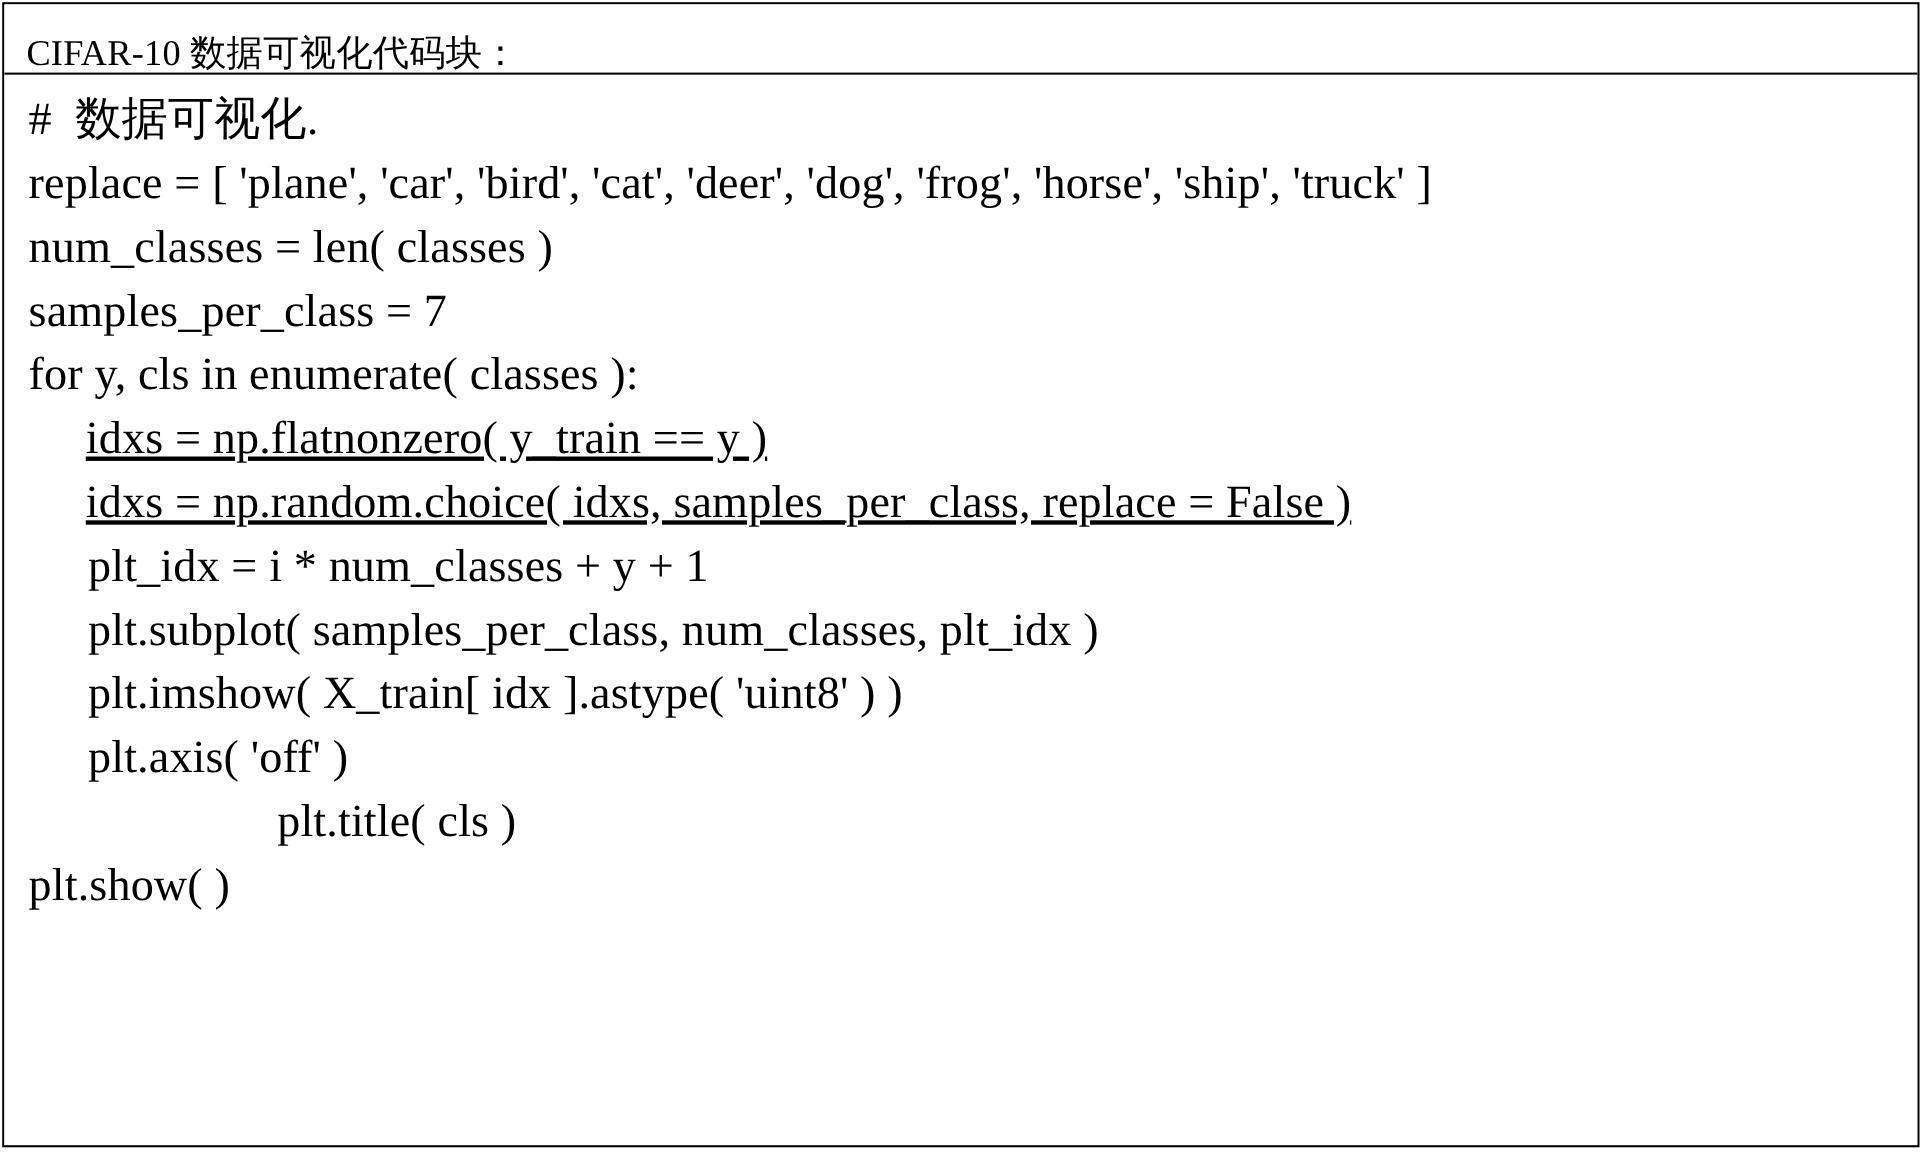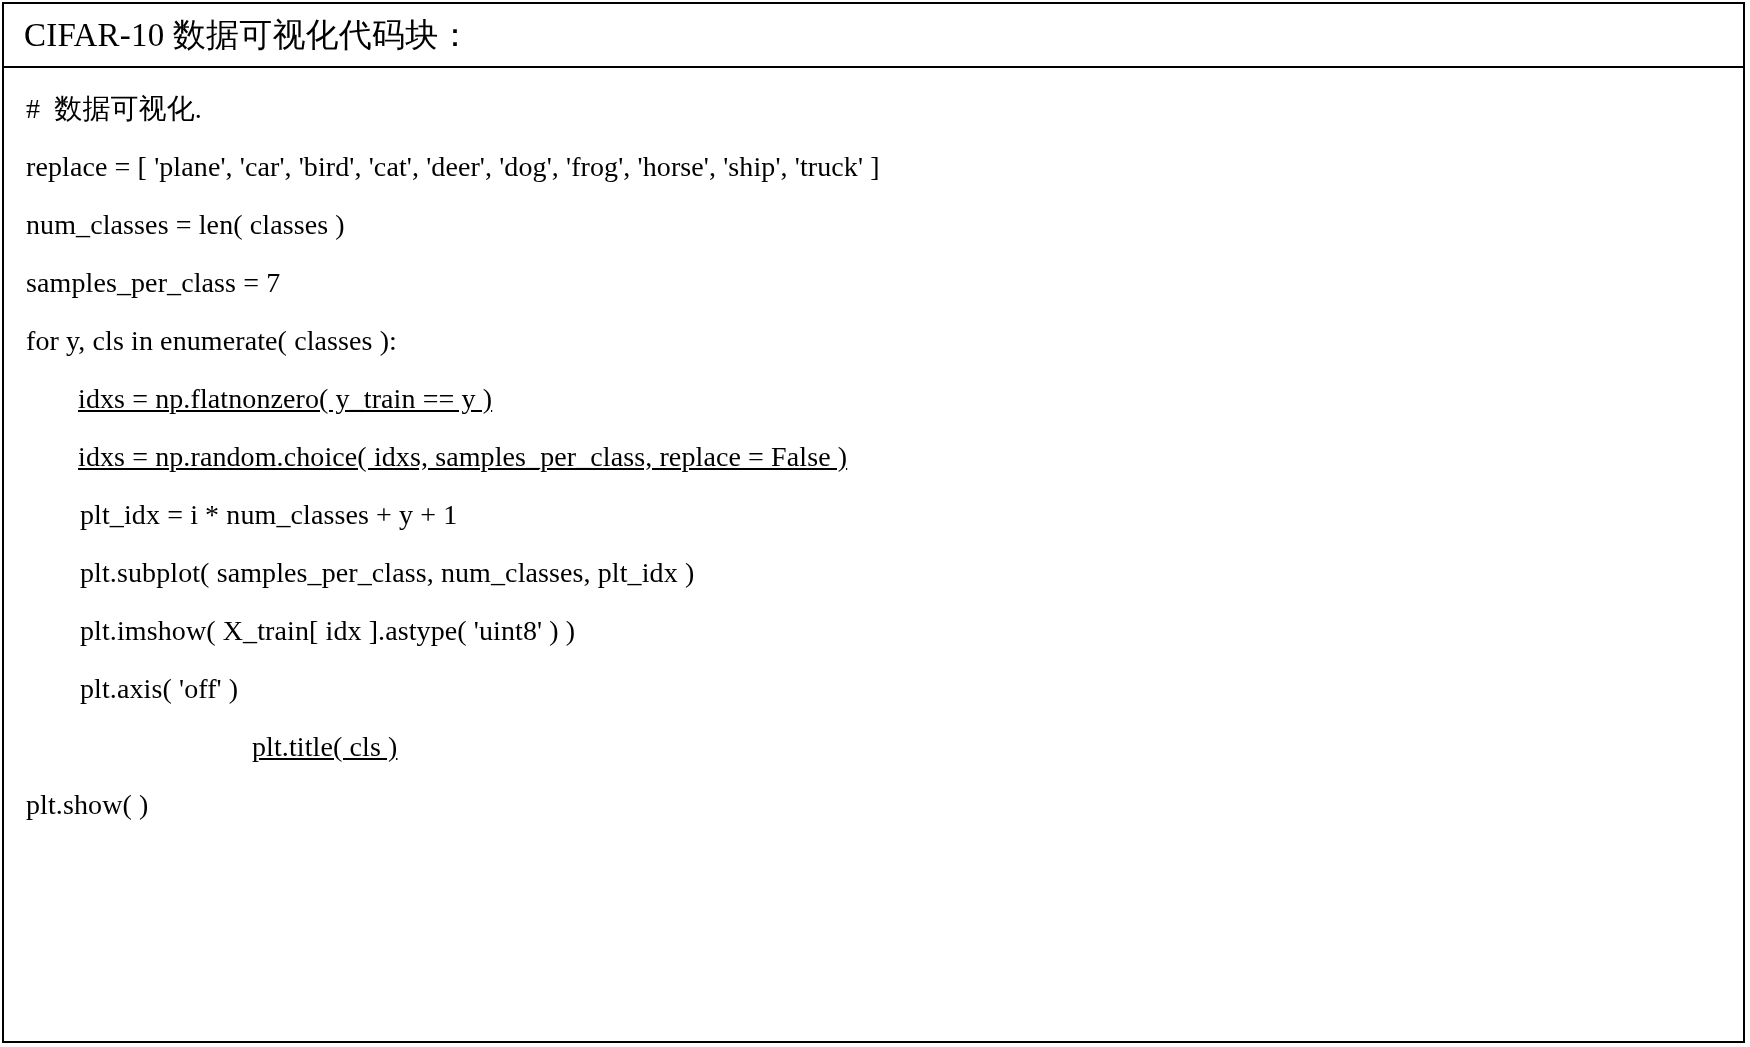--- a/index.html
+++ b/index.html
@@ -36,21 +36,21 @@
     flex-direction: column;
   }
 
   
   .table-header {
     box-sizing: border-box;
     height: 64px;
     min-height: 64px;
     border-bottom: 2px solid #000000;
     display: flex;
-    align-items: center;
+    align-items: flex-end;
     padding: 0 0 0 20px;
     background: #ffffff;
   }
   .header-title {
     font-size: 33px;
     line-height: 1;
     letter-spacing: 0.2px;
     white-space: pre;
   }
 
@@ -59,29 +59,29 @@
     box-sizing: border-box;
     flex: 1 1 auto;
     padding: 12px 0 0 0;
     background: #ffffff;
   }
 
   .code-line {
     display: block;
     height: 58px;
     line-height: 58px;
-    font-size: 28px;
+    font-size: 42px;
     white-space: pre;
     padding-left: 22px;
     letter-spacing: 0.1px;
   }
   .code-line.indent-0 { padding-left: 22px; }
   .code-line.indent-1 { padding-left: 74px; text-decoration: underline; }
   .code-line.indent-2 { padding-left: 76px; }
-  .code-line.indent-3 { padding-left: 248px; text-decoration: underline; }
+  .code-line.indent-3 { padding-left: 248px; }
 </style>
 </head>
 <body>
 
 <div id="page">
   <div class="code-table">
 
     <div class="table-header">
       <div class="header-title">CIFAR-10 数据可视化代码块：</div>
     </div>

